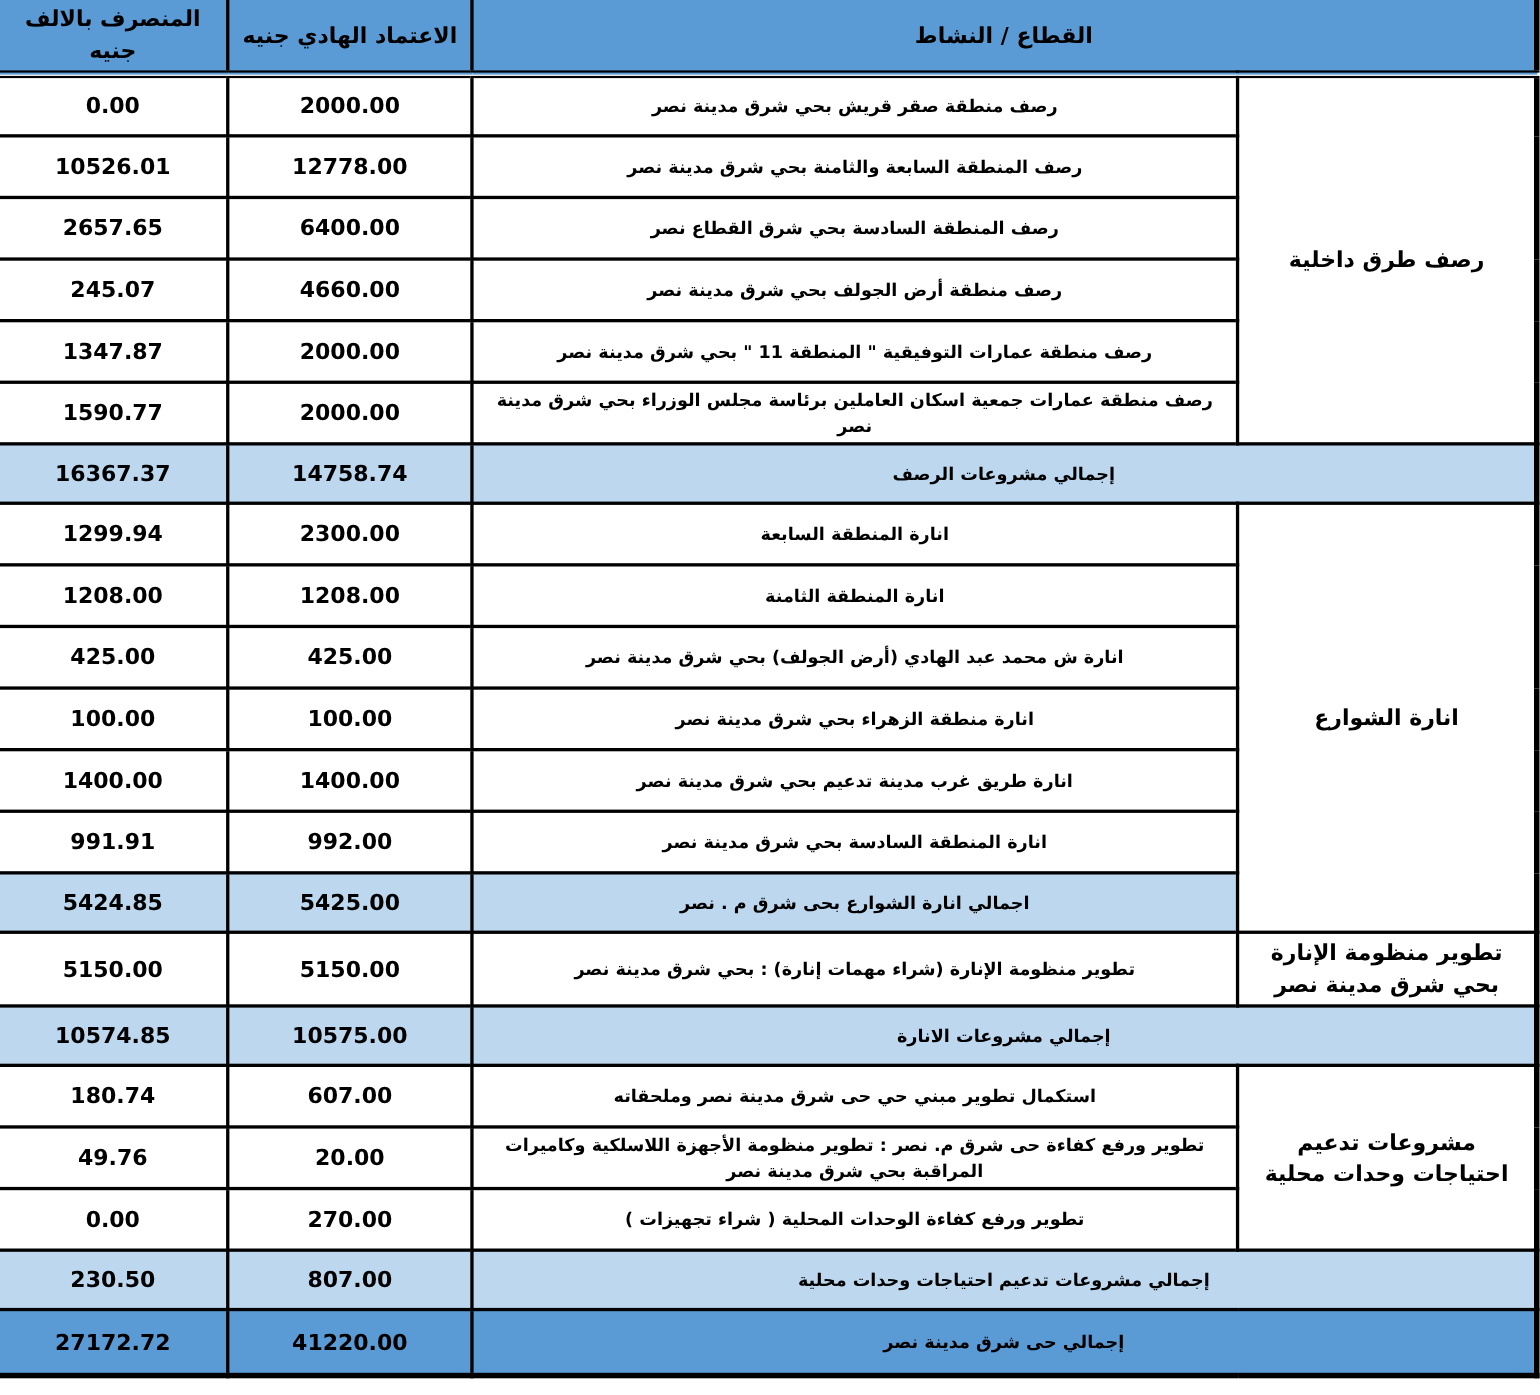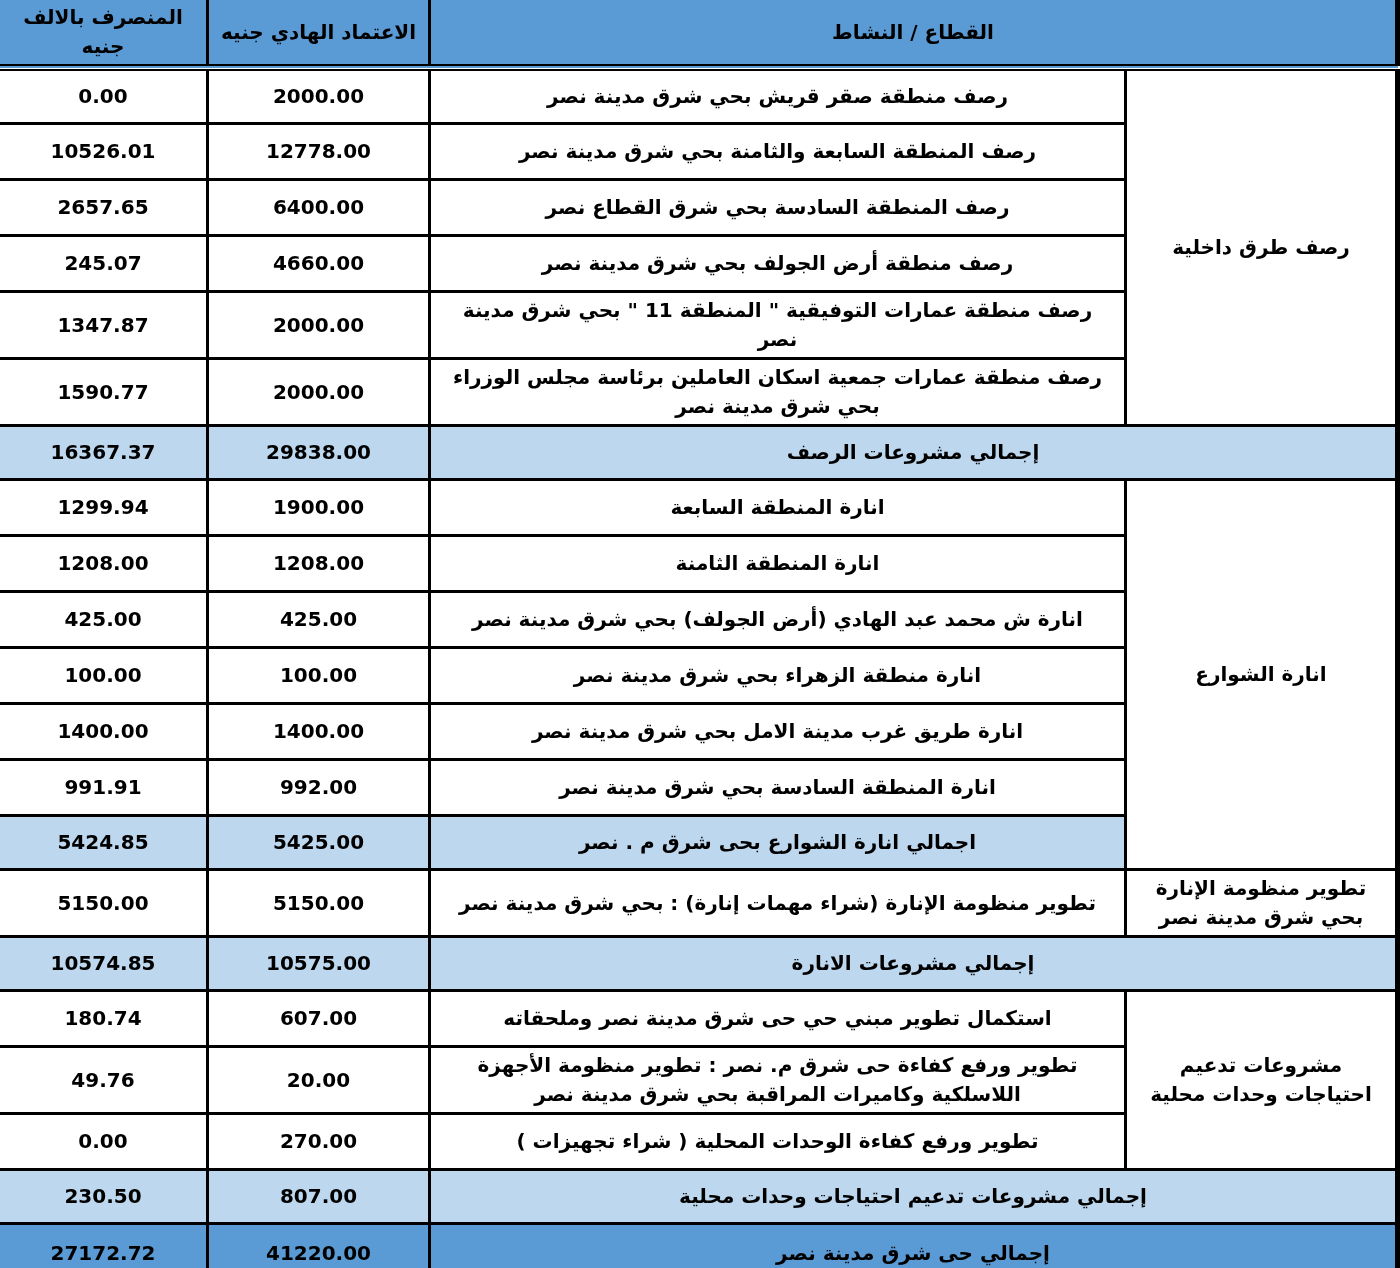--- a/index.html
+++ b/index.html
@@ -39,21 +39,21 @@
 
   thead th {
     background: #5B9BD5;
     height: 57px;
     font-size: 20px;
     border-top: none;
     border-bottom: 7px double #000;
   }
 
   td.num { font-size: 20px; }
-  td.act { font-size: 20px; }
+  td.act { font-size: 16px; }
   td.cat { font-size: 20px; background: #ffffff; margin-top: 16px; }
 
   tr.row-item     { height: 56px; }
   tr.row-item td  { background: #ffffff; }
 
   tr.row-subtotal     { height: 54px; }
   tr.row-subtotal td  { background: #BDD7EE; }
 
   tr.row-grand     { height: 60px; }
   tr.row-grand td  { background: #5B9BD5; }
@@ -102,46 +102,46 @@
         <td class="num">2000.00</td>
         <td class="num">1347.87</td>
       </tr>
       <tr class="row-item">
         <td class="act">رصف منطقة عمارات  جمعية اسكان العاملين برئاسة مجلس الوزراء بحي شرق مدينة نصر</td>
         <td class="num">2000.00</td>
         <td class="num">1590.77</td>
       </tr>
       <tr class="row-subtotal">
         <td class="act" colspan="2">إجمالي مشروعات الرصف</td>
-        <td class="num">29838.00</td>
+        <td class="num">14758.74</td>
         <td class="num">16367.37</td>
       </tr>
       <tr class="row-item">
         <td class="cat" rowspan="7">انارة الشوارع</td>
         <td class="act">انارة المنطقة السابعة</td>
-        <td class="num">1900.00</td>
+        <td class="num">2300.00</td>
         <td class="num">1299.94</td>
       </tr>
       <tr class="row-item">
         <td class="act">انارة المنطقة الثامنة</td>
         <td class="num">1208.00</td>
         <td class="num">1208.00</td>
       </tr>
       <tr class="row-item">
         <td class="act">انارة ش محمد عبد الهادي (أرض الجولف) بحي شرق مدينة نصر</td>
         <td class="num">425.00</td>
         <td class="num">425.00</td>
       </tr>
       <tr class="row-item">
         <td class="act">انارة منطقة الزهراء بحي شرق مدينة نصر</td>
         <td class="num">100.00</td>
         <td class="num">100.00</td>
       </tr>
       <tr class="row-item">
-        <td class="act">انارة طريق غرب مدينة الامل بحي شرق مدينة نصر</td>
+        <td class="act">انارة طريق غرب مدينة تدعيم بحي شرق مدينة نصر</td>
         <td class="num">1400.00</td>
         <td class="num">1400.00</td>
       </tr>
       <tr class="row-item">
         <td class="act">انارة المنطقة السادسة بحي شرق مدينة نصر</td>
         <td class="num">992.00</td>
         <td class="num">991.91</td>
       </tr>
       <tr class="row-subtotal">
         <td class="act">اجمالي انارة الشوارع بحى شرق م . نصر</td>

